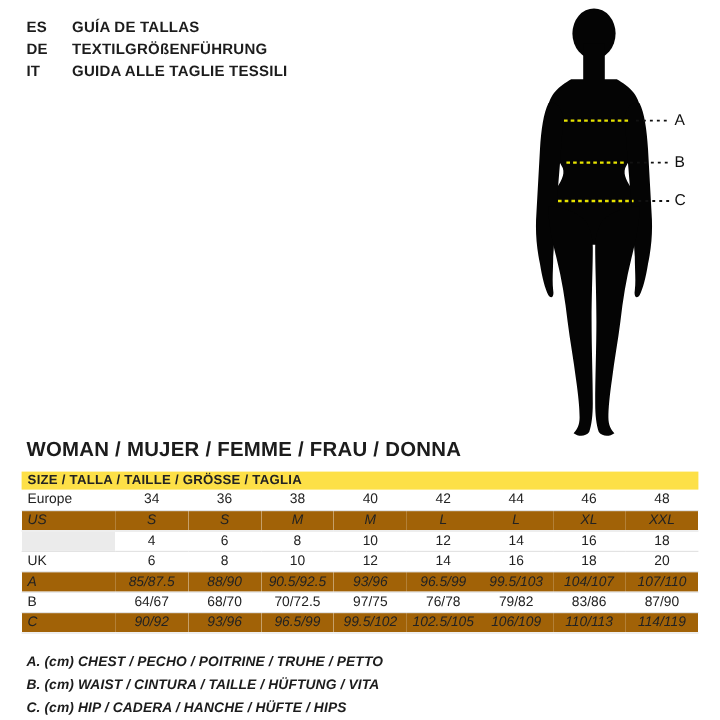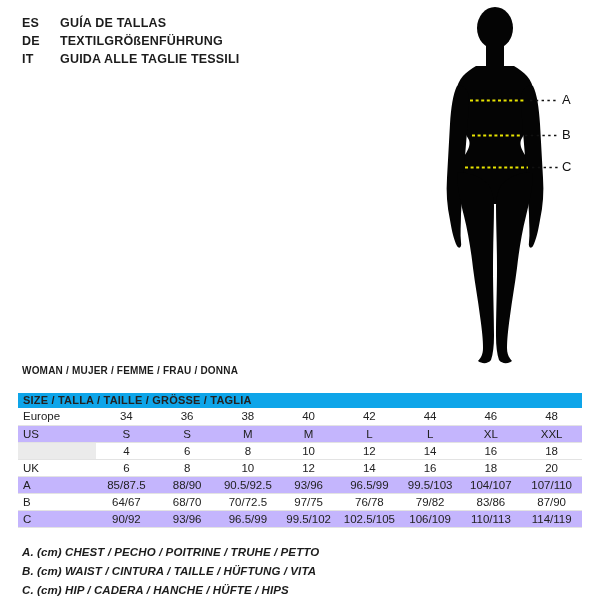--- a/index.html
+++ b/index.html
@@ -21,39 +21,39 @@
 
   
   .figure-area { position: absolute; left: 420px; top: 0; width: 180px; height: 378px; }
   .figure-area svg { position: absolute; left: 0; top: 0; }
   .marker-label {
     position: absolute; left: 142px;
     font-size: 13px; color: #111; font-weight: normal;
   }
 
   
-  .section-label { position: absolute; left: 22px; top: 365px; font-size: 10px; font-weight: bold; letter-spacing: .2px; }
+  .section-label { position: absolute; left: 22px; top: 365px; font-size: 17px; font-weight: bold; letter-spacing: .2px; }
 
   
   .table-wrap { position: absolute; left: 18px; top: 393px; width: 564px; }
   .table-header {
     height: 15px; line-height: 15px;
-    background: #0ea5e9;
+    background: #fde047;
     font-size: 11px; font-weight: bold; letter-spacing: .2px;
     padding-left: 5px; color: #222;
   }
   table.size-table { width: 100%; border-collapse: collapse; table-layout: fixed; }
   table.size-table td {
     height: 17px; font-size: 11.5px; color: #222;
     text-align: center; vertical-align: middle;
     border-bottom: 1px solid #e3e3e3;
     overflow: hidden; white-space: nowrap;
   }
   table.size-table td.label-cell { width: 78px; text-align: left; padding-left: 5px; }
-  tr.shaded td { background: #c4b5fd; }
+  tr.shaded td { background: #a16207; font-style: italic; }
   td.label-cell.shaded { background: #ebebeb; }
 
   
   .legend { position: absolute; left: 22px; top: 543px; font-style: italic; }
   .legend-line { height: 19px; line-height: 19px; font-size: 11.5px; font-weight: 600; letter-spacing: .1px; }
 </style>
 </head>
 <body>
 
 <div class="page">

